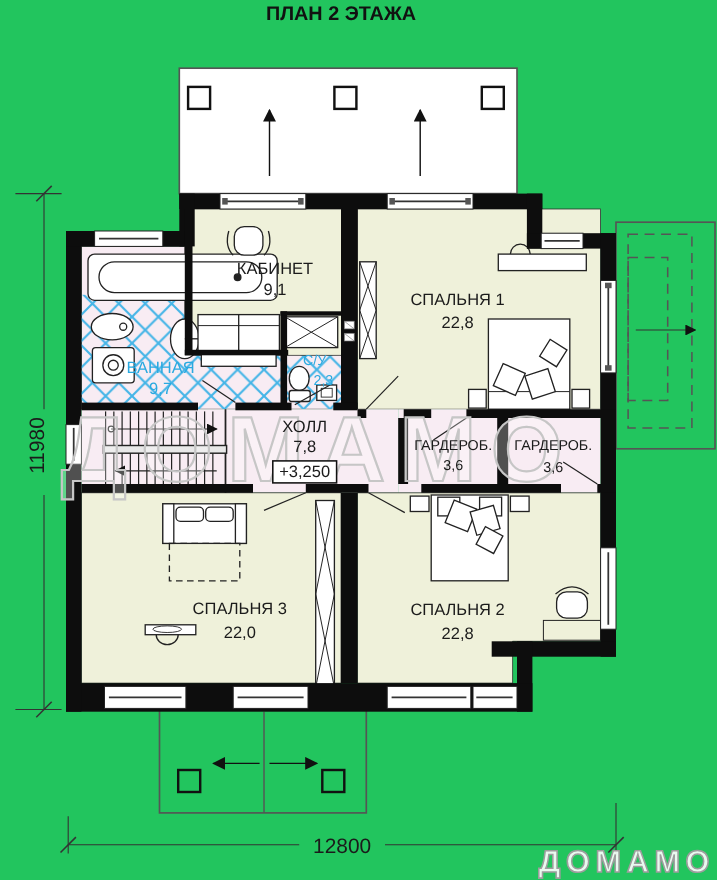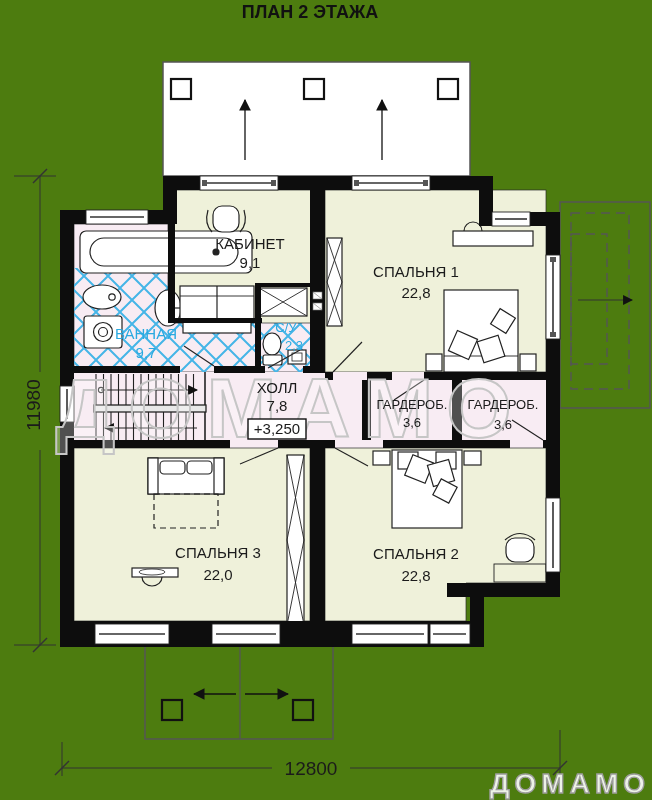--- a/index.html
+++ b/index.html
@@ -1,16 +1,16 @@
 <!DOCTYPE html>
 <html><head>
 <meta charset="utf-8">
 <style>
   html,body{margin:0;padding:0;background:#ffffff;}
-  .page{position:relative;width:652px;height:800px;background:#4d7c0f;overflow:hidden;
+  .page{position:relative;width:652px;height:800px;background:#22c55e;overflow:hidden;
         font-family:"Liberation Sans", sans-serif;}
   svg{display:block;}
   text{font-family:"Liberation Sans", sans-serif;}
   .room-name{font-size:15px;fill:#1b1b1b;}
   .room-area{font-size:15px;fill:#1b1b1b;}
   .room-name-sm{font-size:13px;fill:#1b1b1b;}
   .blue-label{fill:#2aa9e0;}
   .dim-text{font-size:19px;fill:#1b1b1b;}
   .title-text{font-size:18px;font-weight:bold;fill:#111;}
   .wm{font-weight:bold;letter-spacing:13px;fill:#ffffff;fill-opacity:.28;

